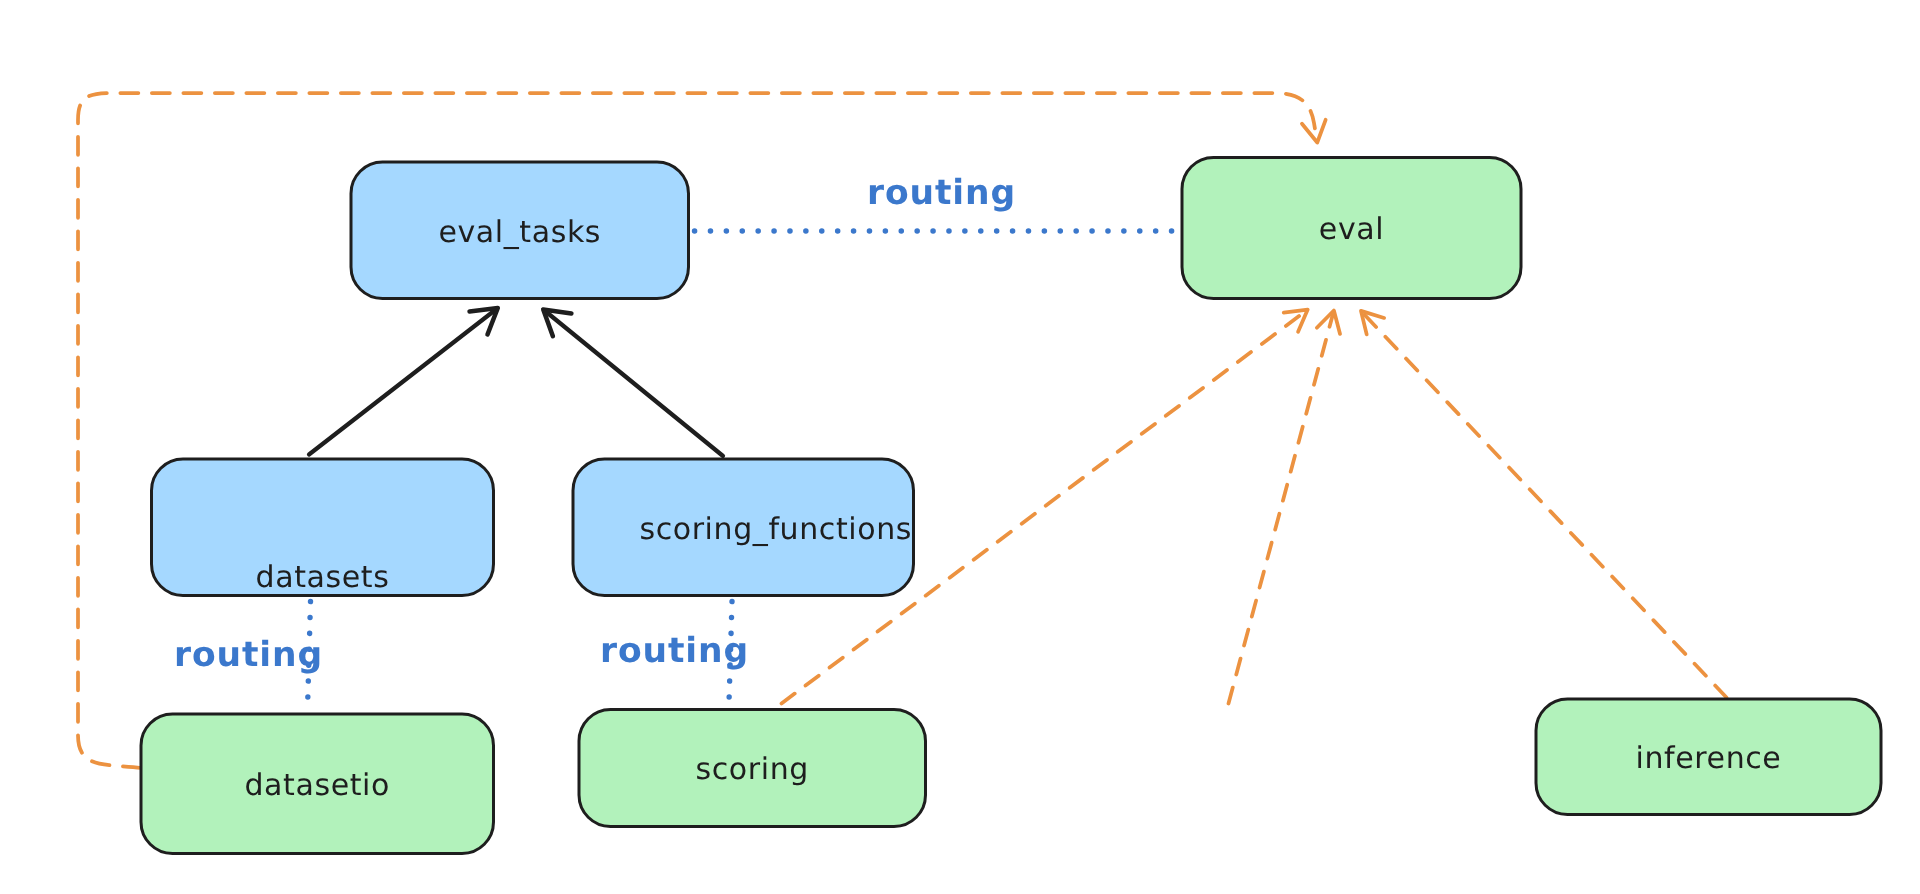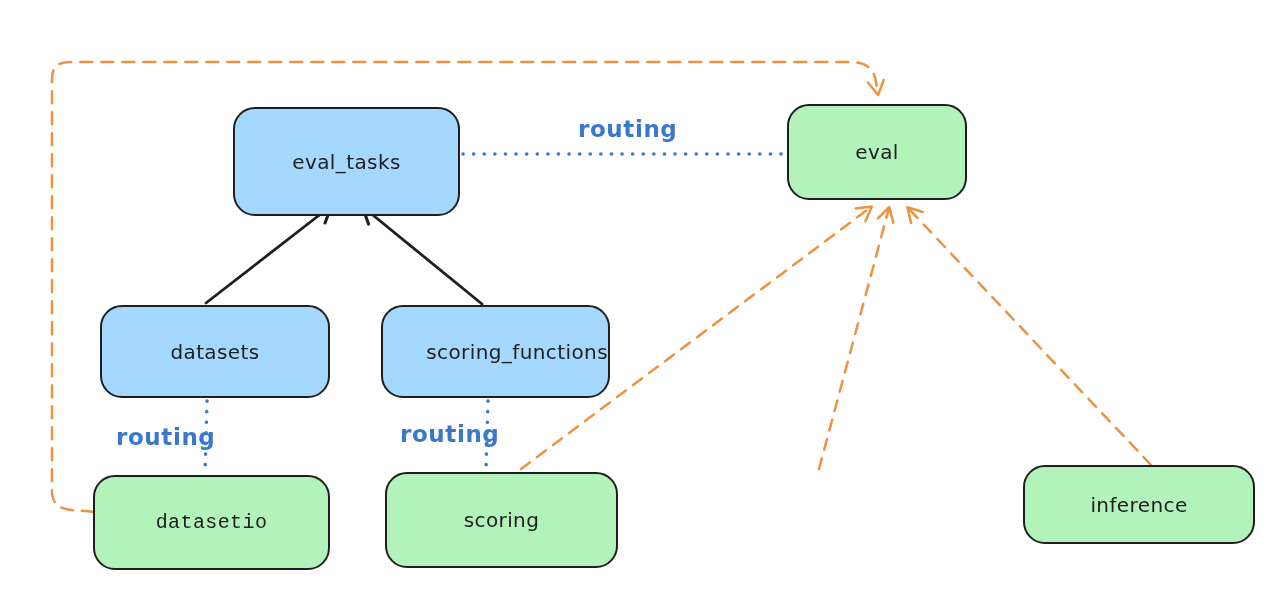--- a/index.html
+++ b/index.html
@@ -26,26 +26,26 @@
     border-radius: 22px;
     box-sizing: border-box;
     font-size: 20px;
     letter-spacing: 0.4px;
     color: #1e1e1e;
   }
   .node.blue  { background: #a5d8ff; }
   .node.green { background: #b2f2bb; }
 
   
-  #n-eval-tasks        { left: 233px; top: 107px; width: 227px; height: 109px; }
-  #n-eval              { left: 787px; top: 104px; width: 180px; height: 96px; }
-  #n-datasets          { left: 100px; top: 305px; width: 230px; height: 93px; }
+  #n-eval-tasks        { left: 233px; top: 107px; width: 227px; height: 93px; }
+  #n-eval              { left: 787px; top: 104px; width: 228px; height: 96px; }
+  #n-datasets          { left: 100px; top: 305px; width: 230px; height: 93px; align-items: flex-end; }
   #n-scoring-functions { left: 381px; top: 305px; width: 229px; height: 93px; justify-content: flex-end; }
-  #n-datasetio         { left:  93px; top: 475px; width: 237px; height: 95px; font-family: Liberation Mono, monospace; }
-  #n-scoring           { left: 385px; top: 472px; width: 233px; height: 96px; }
+  #n-datasetio         { left:  93px; top: 475px; width: 237px; height: 95px; }
+  #n-scoring           { left: 385px; top: 472px; width: 233px; height: 80px; }
   #n-agents            { left: 708px; top: 470px; width: 232px; height: 95px; }
   #n-inference         { left: 1023px; top: 465px; width: 232px; height: 79px; }
 
   .routing-label {
     position: absolute;
     color: #3b78cc;
     font-size: 23px;
     font-weight: 600;
     letter-spacing: 0.6px;
     white-space: nowrap;

